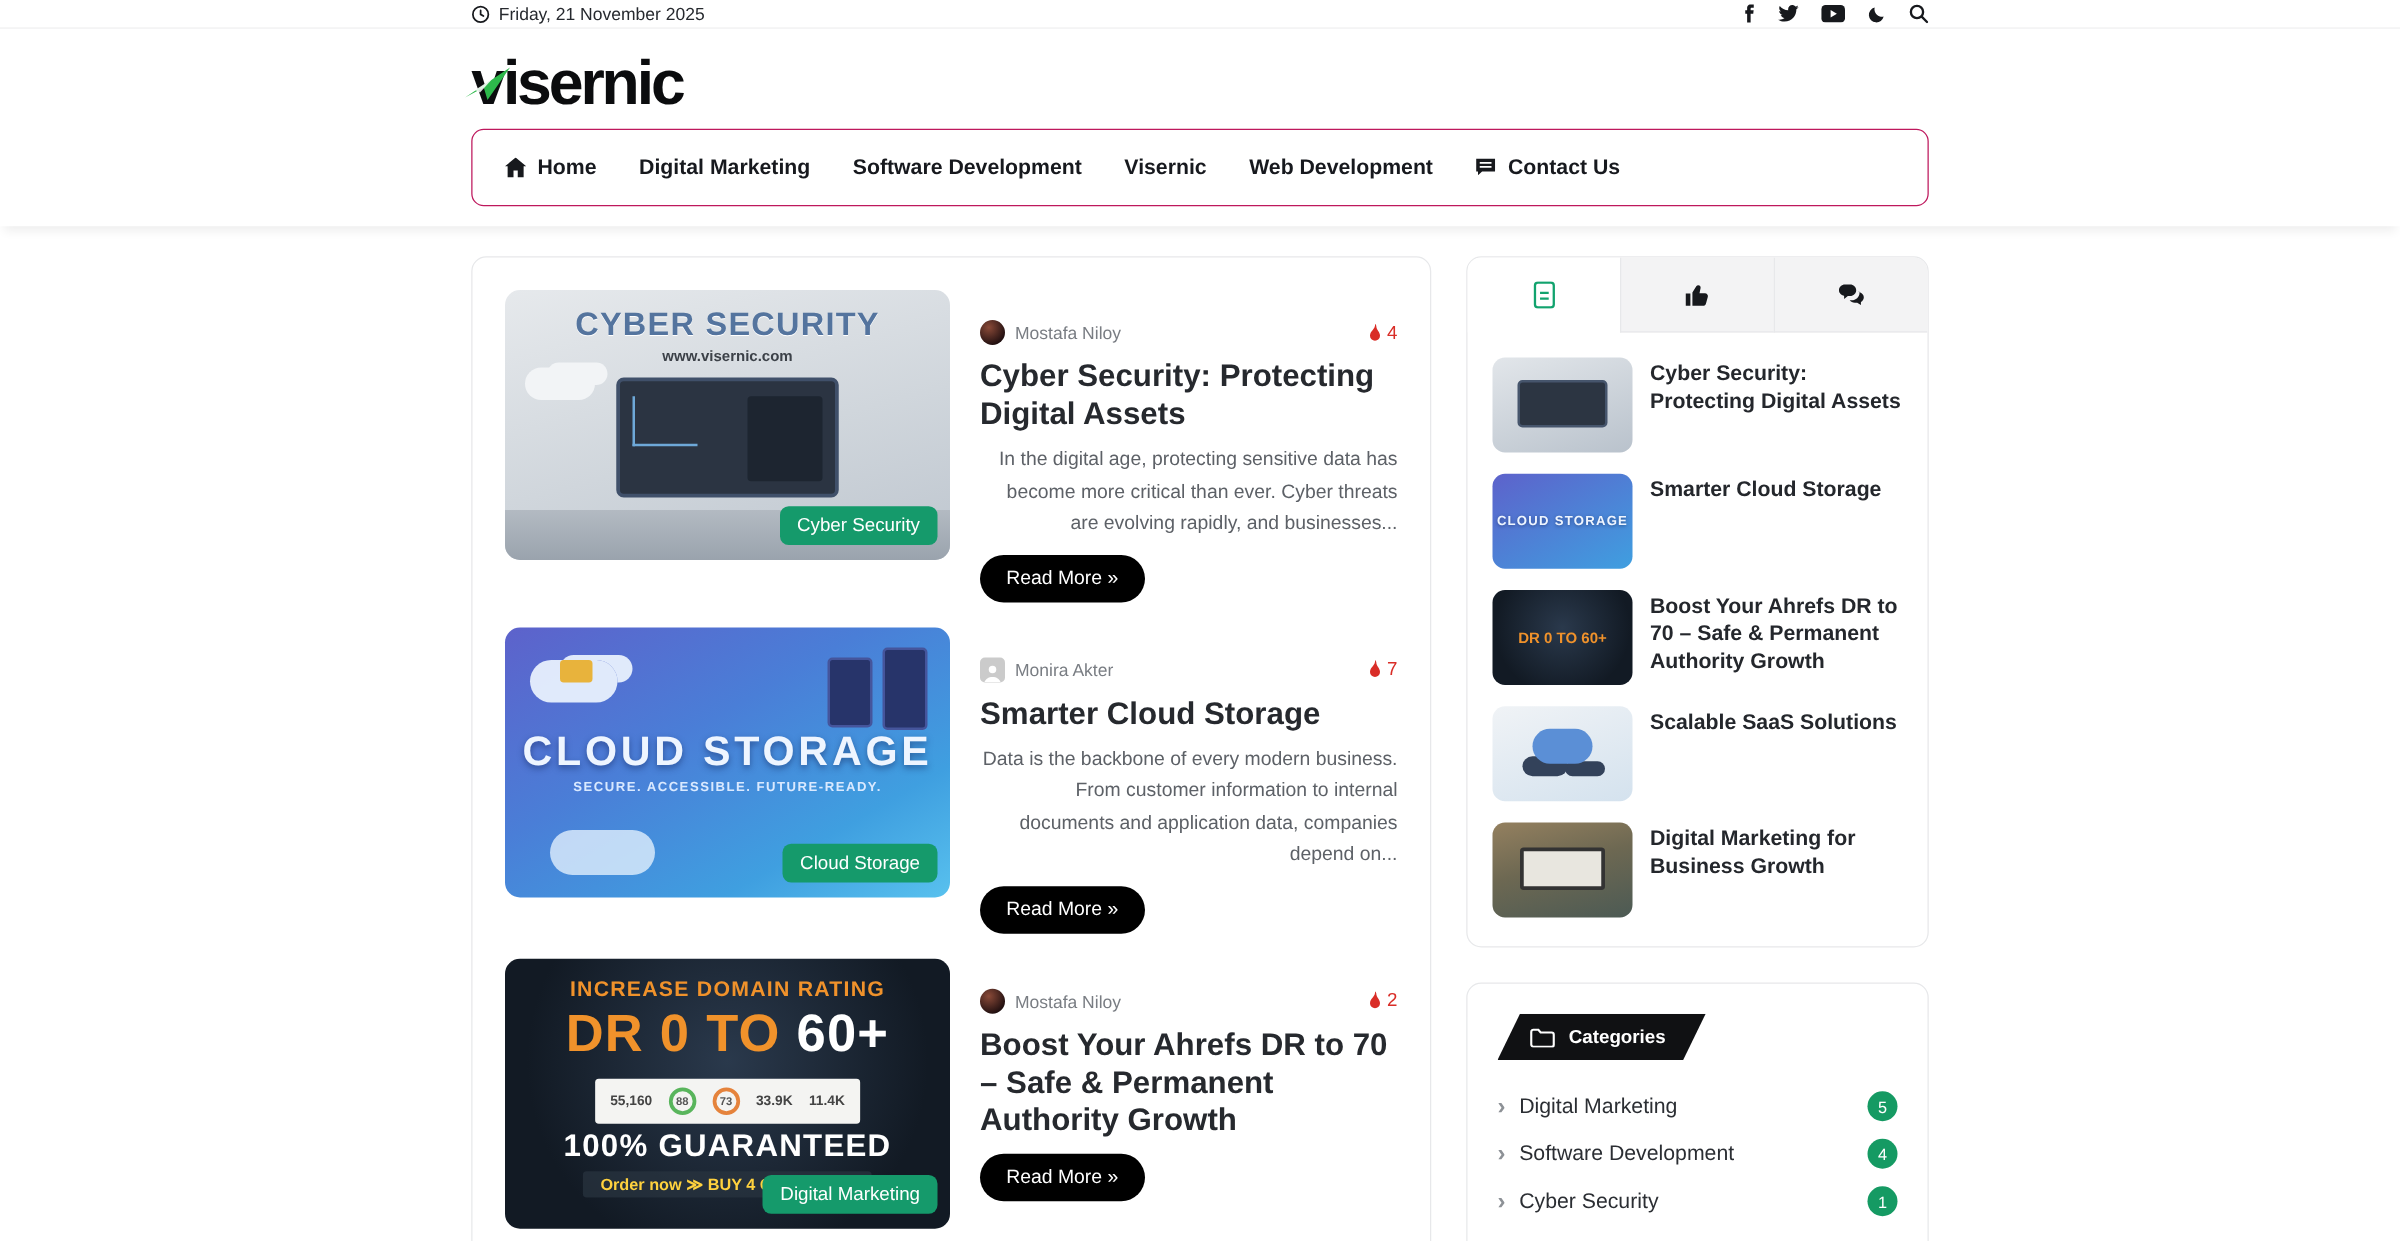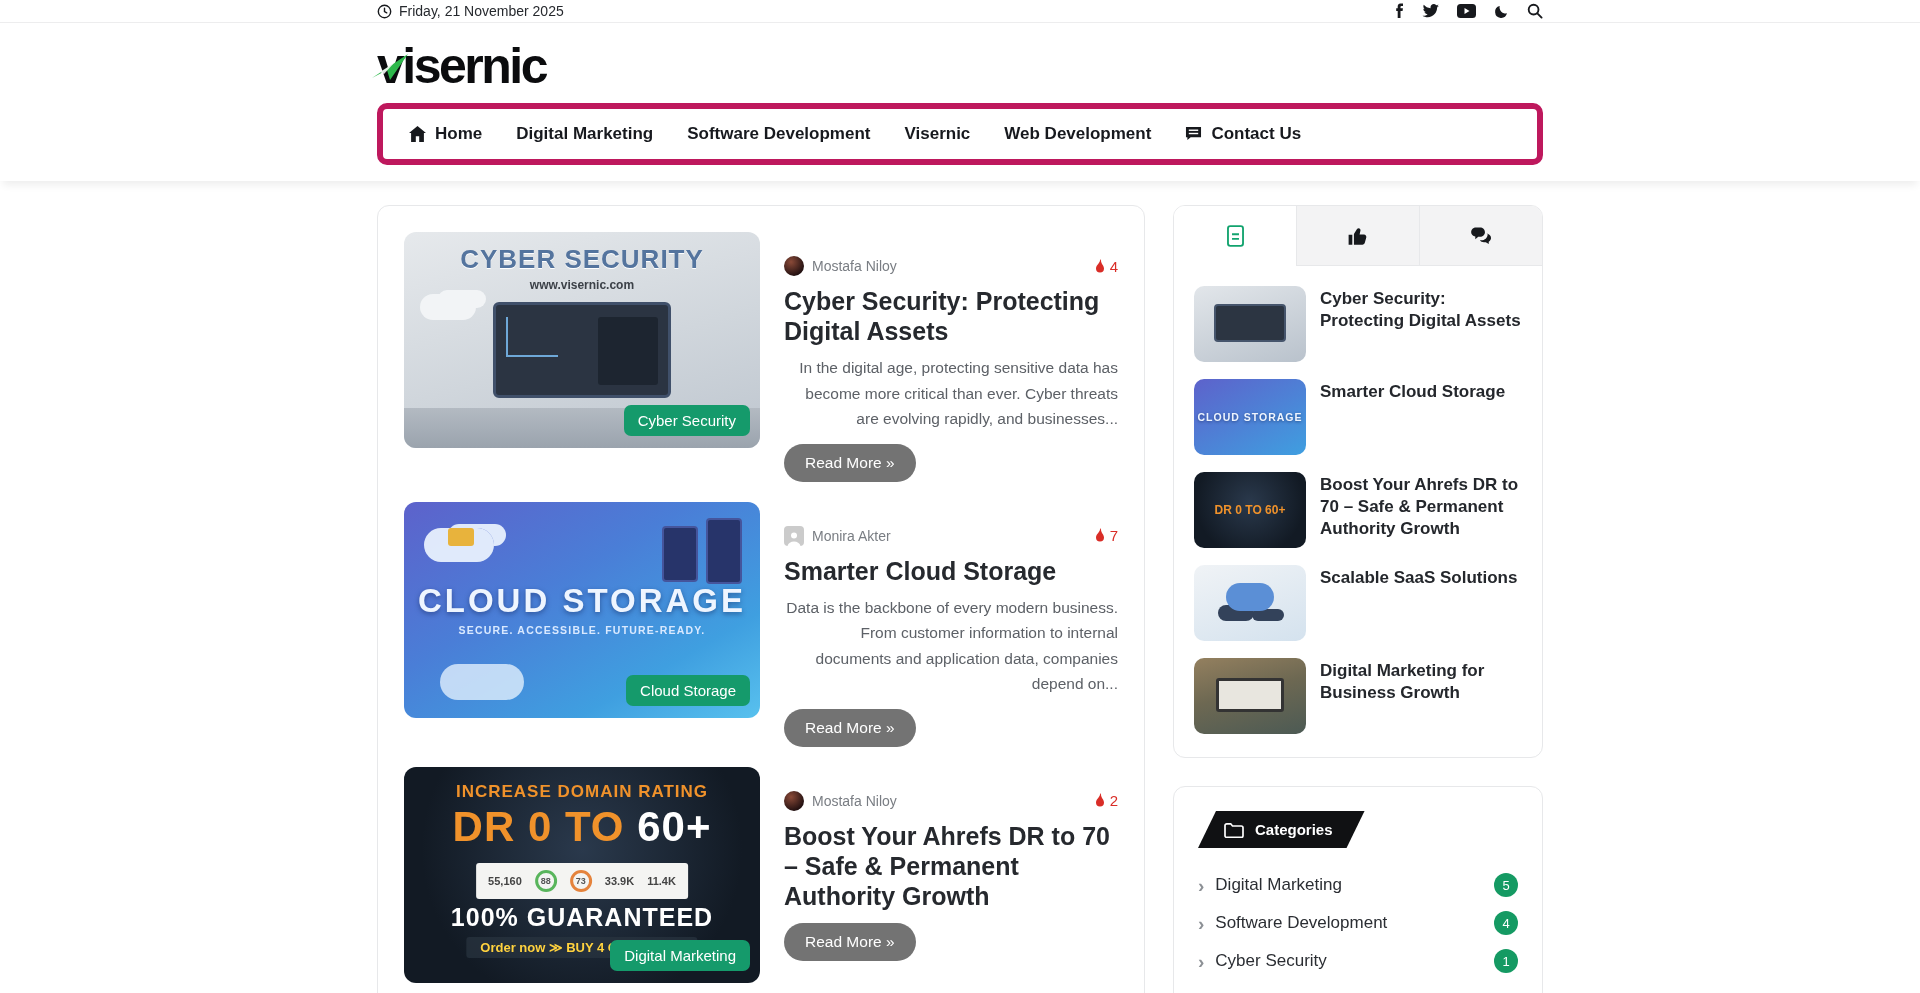--- a/index.html
+++ b/index.html
@@ -15,42 +15,42 @@
   .date { display:flex; align-items:center; gap:7px; font-size:14px; color:#26292e; font-weight:500; }
   .social { display:flex; align-items:center; gap:18px; }
   .social a { display:flex; align-items:center; }
   .icon-dark { fill:#17191d; }
   .icon-stroke { stroke:#17191d; fill:none; }
 
   
   .header { background:#fff; padding:18px 0 16px; box-shadow:0 7px 8px -3px rgba(0,0,0,.07); position:relative; z-index:2; }
   .logo { display:inline-block; position:relative; font-size:50px; font-weight:800; letter-spacing:-2.5px; color:#0b0c0e; line-height:1; }
   .logo-arrow { position:absolute; left:-7px; top:7px; }
-  .nav { margin-top:12px; height:62px; border:6px solid #be185d; border-radius:10px; display:flex; align-items:center; gap:34px; padding:0 26px; background:#fff; }
+  .nav { margin-top:12px; height:62px; border:1px solid #be185d; border-radius:10px; display:flex; align-items:center; gap:34px; padding:0 26px; background:#fff; }
   .nav a { font-size:17px; font-weight:700; color:#17191e; display:flex; align-items:center; gap:9px; }
 
   
   .main { display:flex; gap:28px; margin-top:24px; }
   .posts-card { width:768px; border:1px solid #e7e8ea; border-radius:12px; padding:26px; background:#fff; }
   .sidebar { width:370px; flex-shrink:0; }
 
   
   .post { display:flex; gap:24px; margin-bottom:20px; }
   .post-media { width:356px; height:216px; border-radius:12px; position:relative; overflow:hidden; flex-shrink:0; display:block; }
   .cat-badge { position:absolute; bottom:12px; right:10px; background:#159a6b; color:#fff; font-size:15px; font-weight:500; padding:7px 14px; border-radius:7px; }
   .post-body { flex:1; min-width:0; }
   .meta { display:flex; align-items:center; justify-content:space-between; height:20px;margin-top:24px; }
   .author { display:flex; align-items:center; gap:8px; font-size:14px; color:#797d83; }
   .avatar { width:20px; height:20px; border-radius:50%; flex-shrink:0; }
   .avatar.photo { background:radial-gradient(circle at 35% 30%, #8a4a38, #200f10 75%); }
   .avatar.ph { border-radius:4px; background:#cbcbcb; display:flex; align-items:flex-end; justify-content:center; overflow:hidden; }
   .heat { display:flex; align-items:center; gap:4px; color:#d92d27; font-size:15px; font-weight:500; }
   .post-title { display:block; margin-top:10px; font-size:25px; line-height:1.2; font-weight:700; color:#26292e; }
   .post-excerpt { margin-top:9px; font-size:15.5px; line-height:1.65; color:#5d6167;text-align:right; }
-  .read-more { display:inline-block; margin-top:12px; background:#737373; color:#fff; font-size:15.5px; font-weight:500; padding:10px 21px; border-radius:24px; }
+  .read-more { display:inline-block; margin-top:12px; background:#000000; color:#fff; font-size:15.5px; font-weight:500; padding:10px 21px; border-radius:24px; }
 
   
   .media-cyber { background:linear-gradient(165deg,#e6e9ec 0%,#d0d6dc 55%,#bec6cf 100%); }
   .mc-title { position:absolute; top:12px; width:100%; text-align:center; font-size:26px; font-weight:800; color:#54749e; letter-spacing:1px; text-shadow:0 1px 0 #fff; }
   .mc-sub { position:absolute; top:46px; width:100%; text-align:center; font-size:12px; font-weight:700; color:#3c4148; }
   .mc-screen { position:absolute; left:50%; top:70px; transform:translateX(-50%); width:178px; height:96px; background:#2b3442; border:3px solid #40506a; border-radius:6px; }
   .mc-chart { position:absolute; left:10px; top:12px; width:52px; height:40px; border-left:2px solid #6ea8d8; border-bottom:2px solid #6ea8d8; }
   .mc-code { position:absolute; right:10px; top:12px; width:60px; height:68px; background:#1d2530; border-radius:3px; }
   .mc-desk { position:absolute; bottom:0; width:100%; height:40px; background:linear-gradient(#b3bac2,#9aa3ad); }
   .mc-cloud { position:absolute; left:16px; top:62px; width:56px; height:26px; background:#f2f4f6; border-radius:16px; box-shadow:14px -8px 0 -4px #f2f4f6; }

